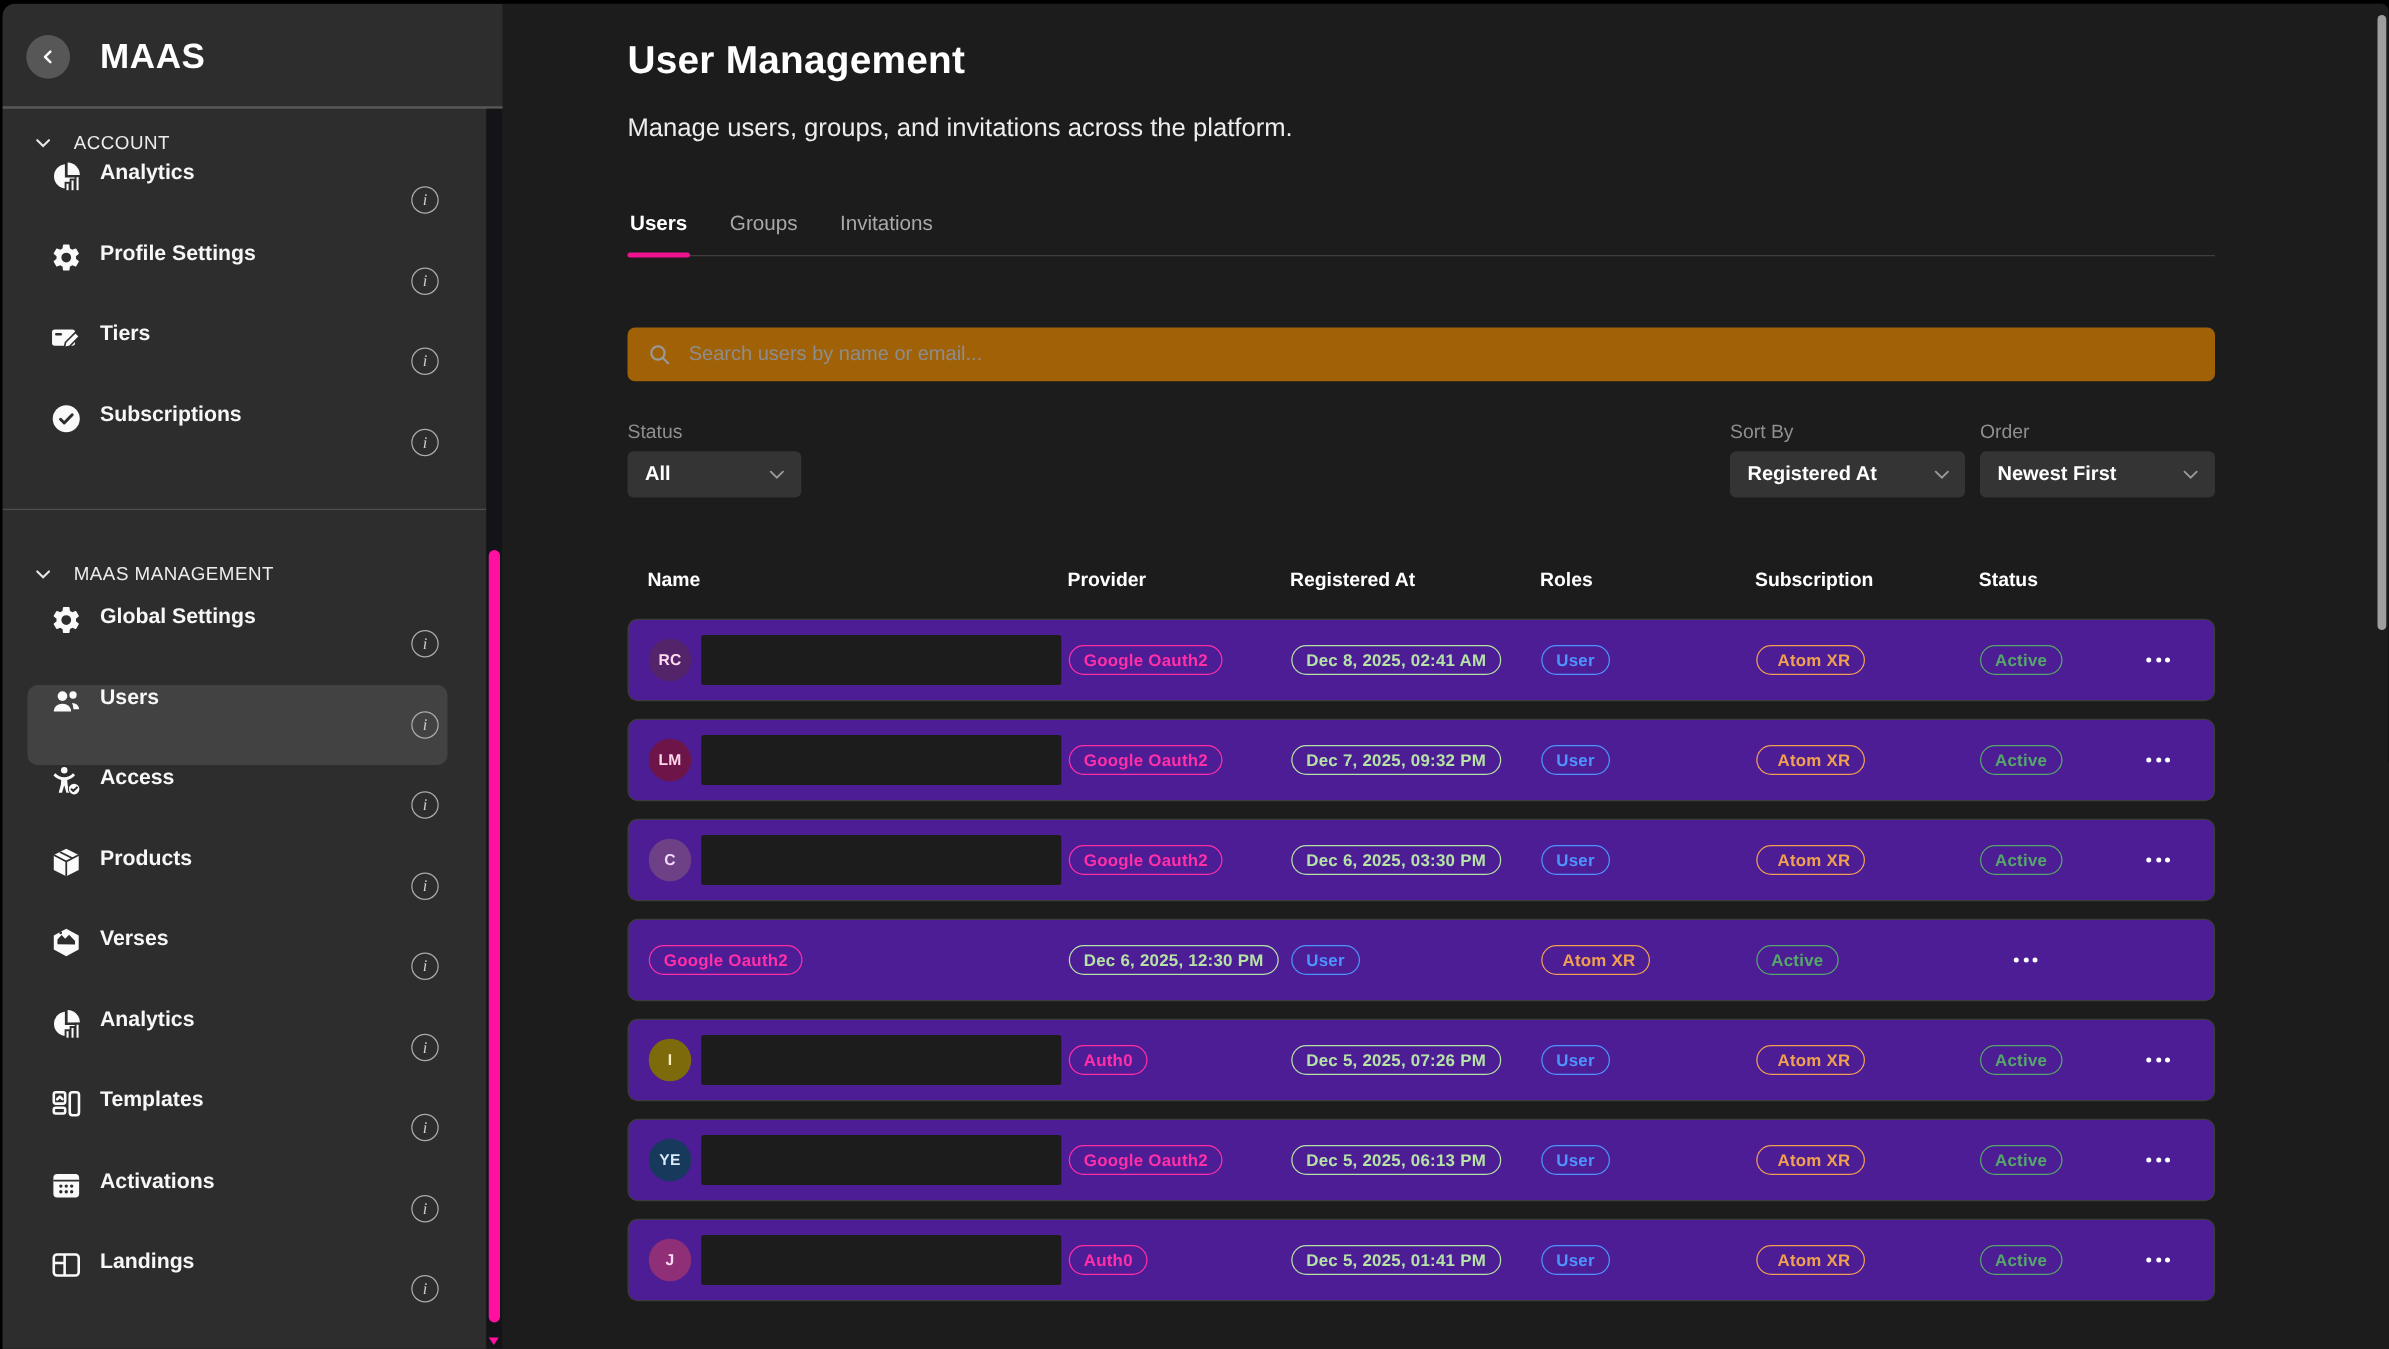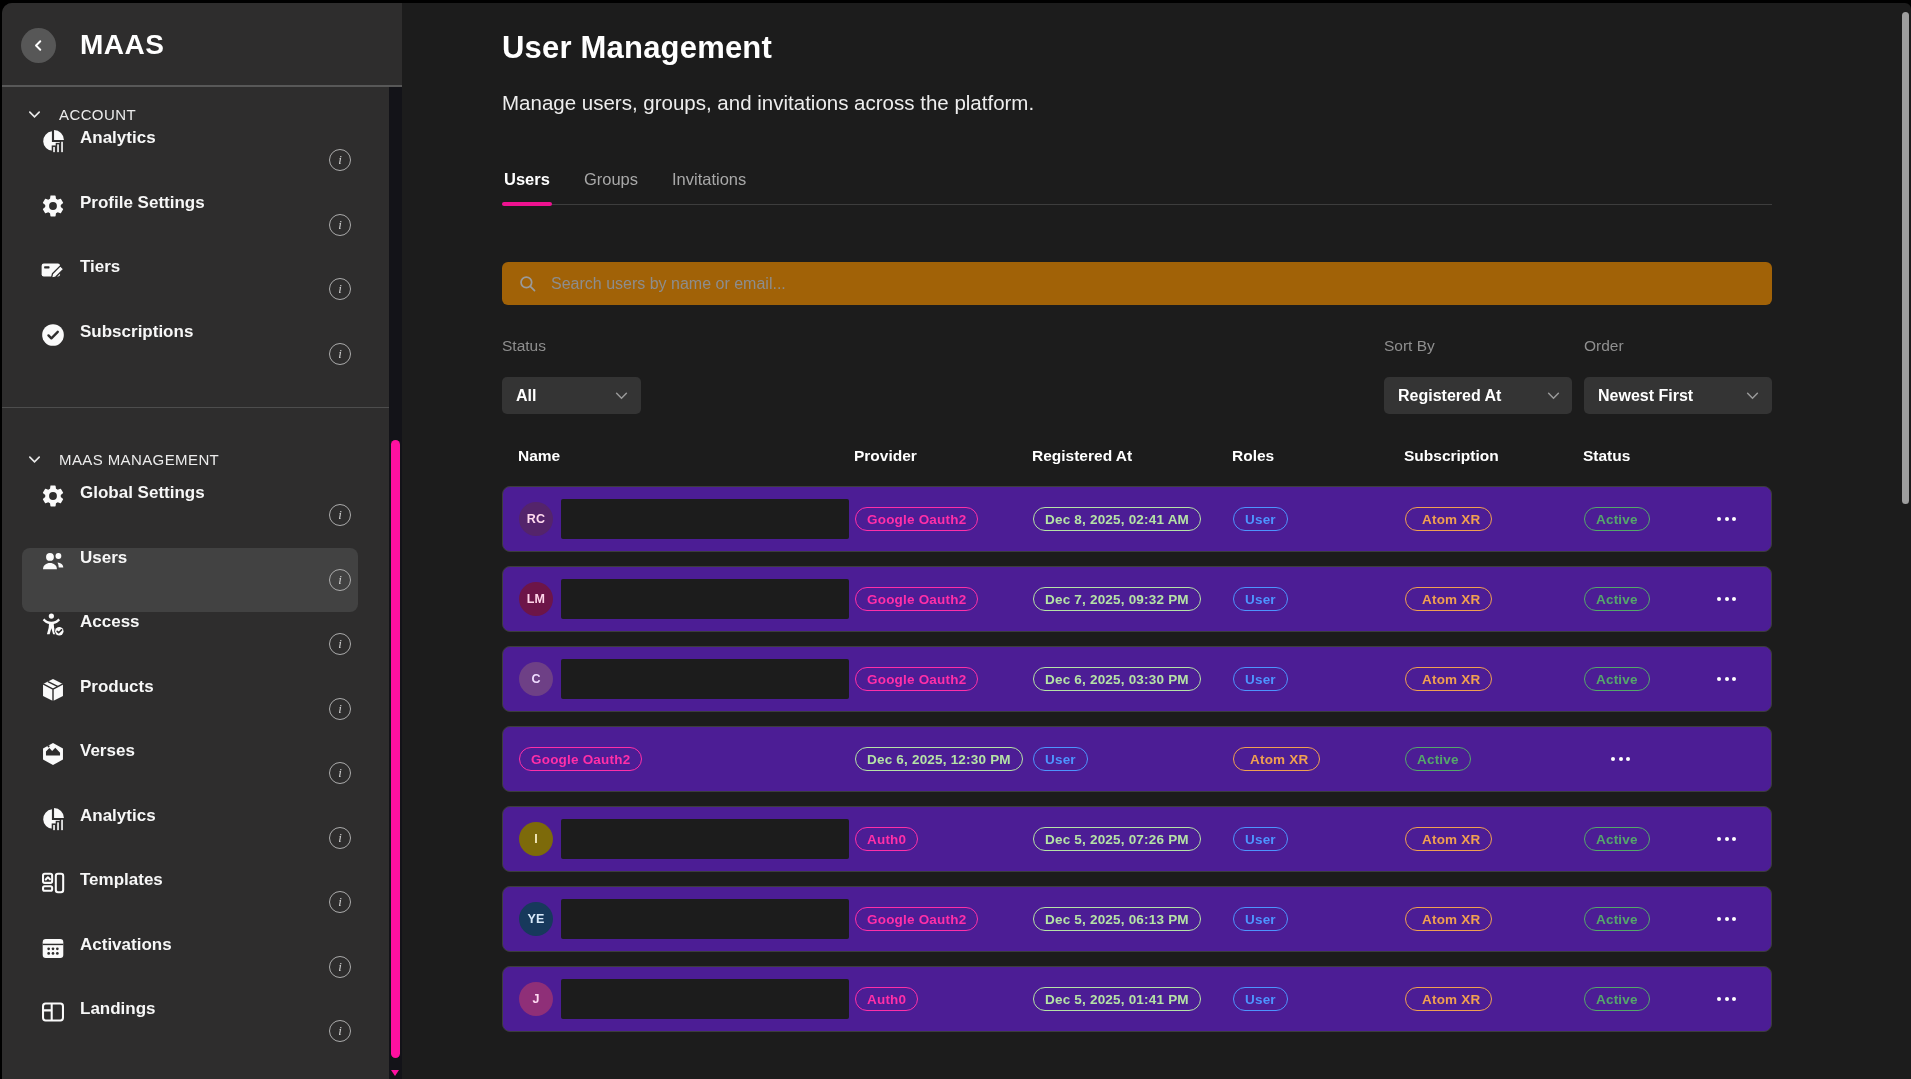--- a/index.html
+++ b/index.html
@@ -50,29 +50,29 @@
   .searchbar{margin-top:57px;height:43px;background:#a16207;border-radius:6px;display:flex;align-items:center;
     padding:0 16px;gap:12px;}
   .searchbar svg{flex:0 0 19px;}
   .searchbar input{flex:1;background:transparent;border:none;outline:none;color:#e8e8e8;font-size:16px;
     font-family:inherit;}
   .searchbar input::placeholder{color:#8d8d8d;}
   .filters{display:flex;margin-top:32px;align-items:flex-start;}
   .filter{display:flex;flex-direction:column;}
   .filter.mr{margin-right:12px;}
   .filter-label{color:#8f8f8f;font-size:15.5px;height:20px;}
-  .select{margin-top:20px;height:37px;background:#343434;border-radius:5px;display:flex;align-items:center;
+  .select{margin-top:4px;height:37px;background:#343434;border-radius:5px;display:flex;align-items:center;
     justify-content:space-between;padding:0 13px 0 14px;cursor:pointer;gap:36px;}
   .select .val{color:#fff;font-size:16px;font-weight:bold;white-space:nowrap;}
   .select svg{flex:0 0 13px;margin-left:10px;}
   .w140{width:139px;}.w188{width:188px;}
   .spacer{flex:1;}
 
   .thead{display:grid;grid-template-columns:336px 178px 200px 172px 179px 106px 1fr;padding:0 16px;
-    margin-top:33px;color:#fff;font-size:15.5px;font-weight:bold;}
+    margin-top:58px;color:#fff;font-size:15.5px;font-weight:bold;}
   .rows{margin-top:21px;}
   .row{display:grid;grid-template-columns:336px 178px 200px 172px 179px 106px 1fr;align-items:center;
     padding:0 16px;height:66px;background:#4c1d95;border:1px solid #3c3c3c;border-radius:8px;margin-bottom:14px;}
   .name-cell{display:flex;align-items:center;}
   .avatar{width:34px;height:34px;border-radius:50%;display:flex;align-items:center;justify-content:center;
     font-size:12.5px;font-weight:bold;flex:0 0 34px;letter-spacing:.2px;}
   .redacted{width:288px;height:40px;background:#1c1c1c;margin-left:8px;border-radius:2px;}
   .pill{display:inline-block;padding:3.5px 11px;border-radius:999px;font-size:13.5px;font-weight:600;
     letter-spacing:.2px;border:1.5px solid;white-space:nowrap;}
   .pill.provider{color:var(--provider-pink,#ff2fa8);border-color:var(--provider-pink,#ff2fa8);}

